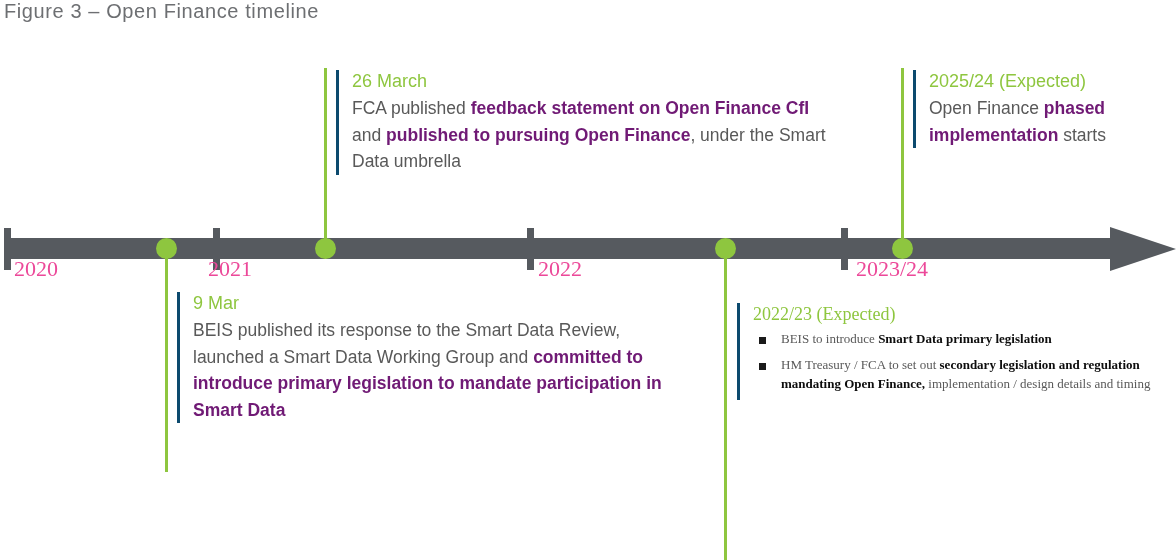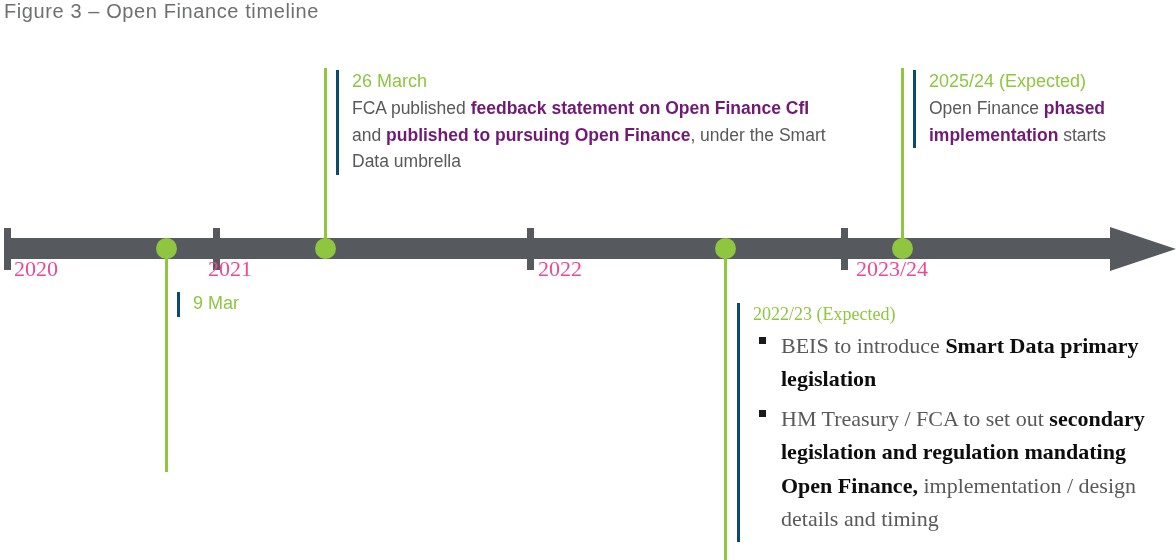--- a/index.html
+++ b/index.html
@@ -62,21 +62,21 @@
   }
   .note .body{
     font-size:17.5px;color:#595959;line-height:1.52;
   }
   .note .body b{color:#701a75;font-weight:bold;}
 
   
   ul.bullets{list-style:none;margin:2px 0 0 0;padding:0;}
   ul.bullets li{
     position:relative;padding-left:28px;margin-bottom:6px;
-    font-size:22px;color:#595959;line-height:1.52;
+    font-size:13px;color:#595959;line-height:1.52;
   }
   ul.bullets li .sq{
     position:absolute;left:6px;top:8px;
     width:7px;height:7px;background:#1a1a1a;
   }
   ul.bullets li b{color:#0d0d0d;font-weight:bold;}
 </style>
 </head>
 <body>
 
@@ -114,20 +114,21 @@
     <div class="body">FCA published <b>feedback statement on Open Finance CfI</b> and <b>published to pursuing Open Finance</b>, under the Smart Data umbrella</div>
   </div>
 
   <div class="note" style="left:913px;top:70px;width:250px;">
     <div class="date">2025/24 (Expected)</div>
     <div class="body">Open Finance <b>phased implementation</b> starts</div>
   </div>
 
   <div class="note" style="left:177px;top:292px;width:510px;">
     <div class="date">9 Mar</div>
+    <div class="body">BEIS published its response to the Smart Data Review, launched a Smart Data Working Group and <b>committed to introduce primary legislation to mandate participation in Smart Data</b></div>
   </div>
 
   <div class="note" style="left:737px;top:303px;width:420px;font-family:Liberation Serif, serif;">
     <div class="date">2022/23 (Expected)</div>
     <ul class="bullets">
         <li><span class="sq"></span><span>BEIS to introduce <b>Smart Data primary legislation</b></span></li>
         <li><span class="sq"></span><span>HM Treasury / FCA to set out <b>secondary legislation and regulation mandating Open Finance,</b> implementation / design details and timing</span></li>
       </ul>
   </div>
 

